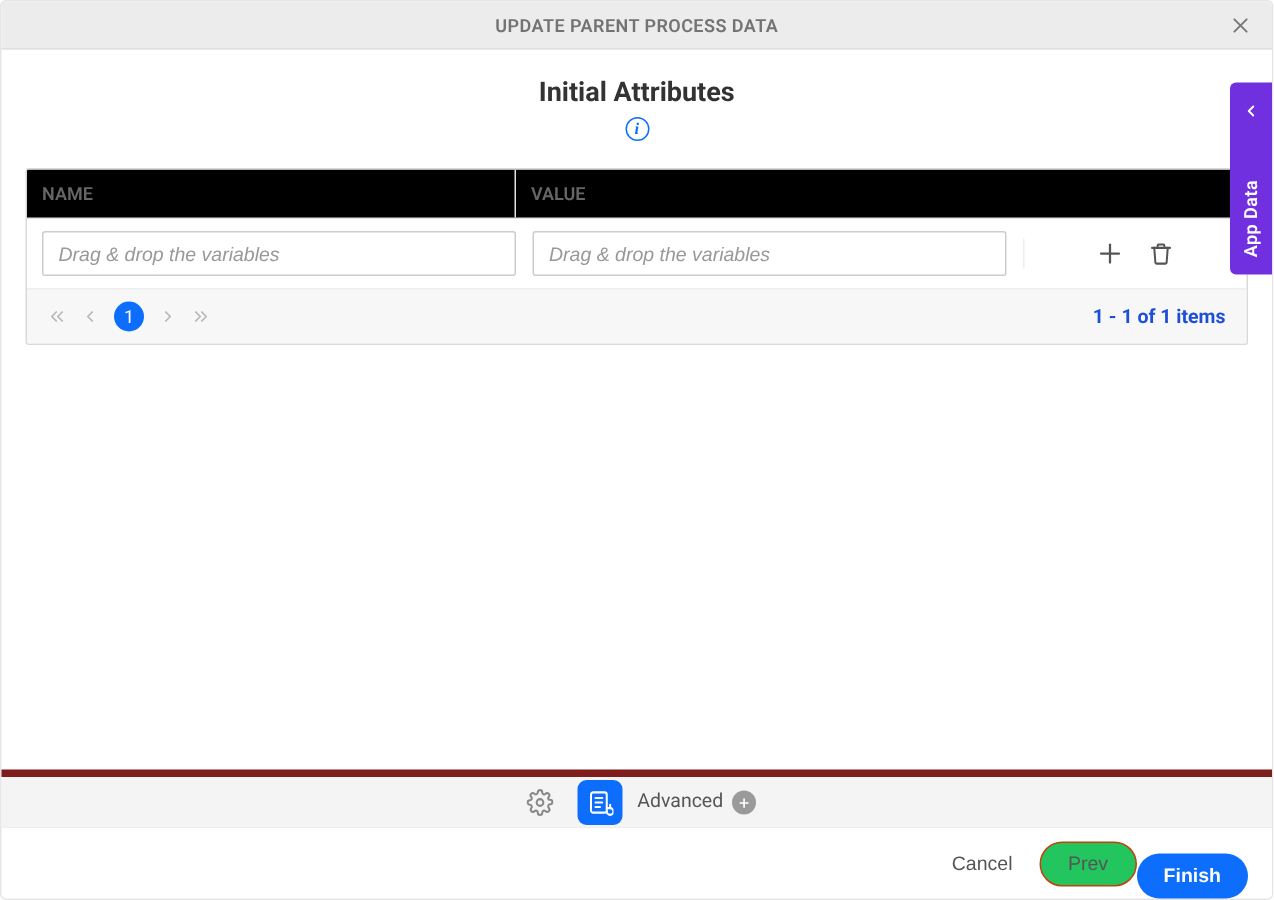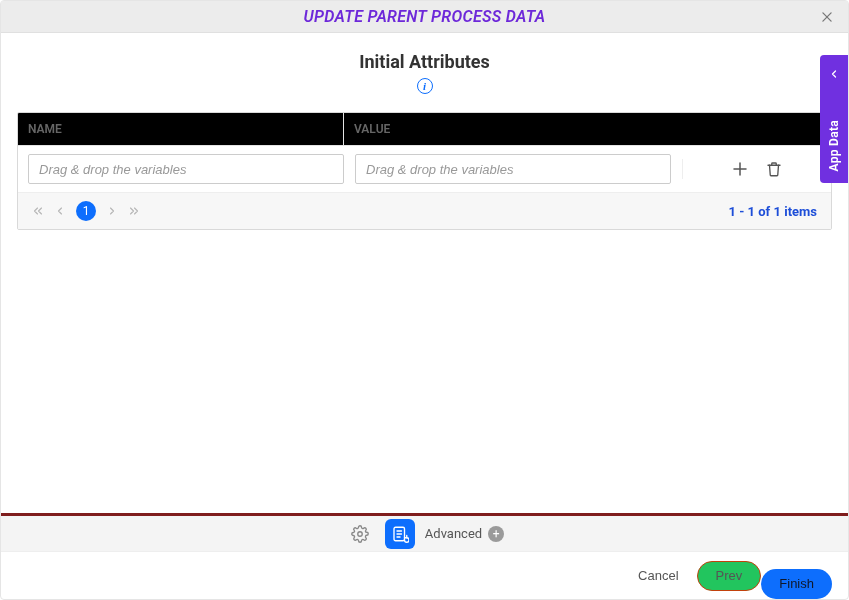--- a/index.html
+++ b/index.html
@@ -1,19 +1,19 @@
 <!DOCTYPE html>
 <html><head>
 <meta charset="utf-8">
 <style>
   * { box-sizing: border-box; margin: 0; padding: 0; }
   html, body { width: 849px; height: 600px; font-family: -apple-system, BlinkMacSystemFont, "Segoe UI", Roboto, Arial, sans-serif; background: #fff; overflow: hidden; }
   .dialog { width: 849px; height: 600px; border: 1px solid #e5e5e5; border-radius: 4px; position: relative; display: flex; flex-direction: column; background:#fff;}
   .header { height: 32px; background: #ececec; border-bottom:1px solid #e0e0e0; display: flex; align-items: center; justify-content: center; position: relative; }
-  .header-title { font-size: 16px; font-weight: 600; letter-spacing: 0.3px; color: #6d28d9; font-style: italic; }
+  .header-title { font-size: 12px; font-weight: 600; letter-spacing: 0.3px; color: #737373; }
   .close-btn { position: absolute; right: 10px; top: 50%; transform: translateY(-50%); width: 22px; height: 22px; cursor: pointer; display:flex; align-items:center; justify-content:center; color:#777; }
   .close-btn svg { width:14px; height:14px; }
   .body { flex: 1; overflow-y: auto; padding: 18px 16px 0 16px; }
   .section-title-row { display: flex; align-items: center; gap: 6px; margin-bottom: 18px; flex-direction: column; }
   .section-title { font-size: 18px; font-weight: 700; color: #333; }
   .info-icon { width:16px; height:16px; display:inline-flex; align-items:center; justify-content:center; color:#0d6efd; border:1.5px solid #0d6efd; border-radius:50%; font-size:11px; font-weight:700; font-style:italic; font-family:Georgia, serif;}
   .table { border:1px solid #d9d9d9; border-radius: 2px; overflow:hidden;}
   .thead { display:flex; background:#000000; border-bottom:1px solid #e4e4e4; }
   .th { font-size:12px; font-weight:600; color:#666; padding:9px 10px; }
   .th.name { width:326px; border-right:1px solid #e4e4e4;}
@@ -30,32 +30,32 @@
   .pager { display:flex; align-items:center; justify-content:space-between; padding:8px 14px; border-top:1px solid #eee; background:#f7f7f7;}
   .pager-left { display:flex; align-items:center; gap:10px;}
   .pager-arrow { color:#b5b5b5; cursor:pointer; font-size:14px; display:flex;}
   .pager-num { width:20px; height:20px; border-radius:50%; background:#0d6efd; color:#fff; font-size:12px; display:flex; align-items:center; justify-content:center;}
   .pager-right { font-size:13px; color:#1d4ed8;font-weight:bold;}
   .pager-arrow svg{width:12px;height:12px;}
   .side-tab { position:absolute; right:0; top:54px; width:28px; height:128px; background:#7030e0; border-top-left-radius:4px; border-bottom-left-radius:4px; display:flex; flex-direction:column; align-items:center; justify-content:space-between; padding:10px 0 12px 0; cursor:pointer;}
   .side-tab .chev { color:#fff;}
   .side-tab .chev svg{width:12px;height:12px;}
   .side-tab .label { color:#fff; font-size:12px; font-weight:600; writing-mode: vertical-rl; transform: rotate(180deg); letter-spacing:0.3px;}
-  .toolbar { height:38px; background:#f4f4f4; border-top:3px solid #7f1d1d; display:flex; align-items:center; justify-content:center; gap:10px;}
+  .toolbar { height:38px; background:#f4f4f4; border-top:5px solid #7f1d1d; display:flex; align-items:center; justify-content:center; gap:10px;}
   .tb-icon { width:30px; height:30px; border-radius:6px; display:flex; align-items:center; justify-content:center; cursor:pointer;}
   .tb-icon.gear { color:#888;}
   .tb-icon.reset { background:#0d6efd; color:#fff;}
   .tb-icon svg{width:18px;height:18px;}
   .adv-label { display:flex; align-items:center; gap:6px; color:#555; font-size:13px; cursor:pointer;}
   .adv-label .plus-circ { width:16px; height:16px; border-radius:50%; background:#9a9a9a; color:#fff; display:inline-flex; align-items:center; justify-content:center; font-size:12px; line-height:1;}
   .footer { height:48px; border-top:1px solid #eee; display:flex; align-items:center; justify-content:flex-end; padding:0 16px;}
   .btn { height:30px; padding:0 18px; border-radius:15px; font-size:13px; cursor:pointer; display:flex; align-items:center;}
   .btn-link { background:transparent; border:none; color:#555;}
   .btn-outline { background:#22c55e; border:1px solid #c2410c; color:#555;text-align:center;}
-  .btn-primary { background:#0d6efd; border:none; color:#0f172a; font-weight:400;margin-top:16px;}
+  .btn-primary { background:#0d6efd; border:none; color:#ffffff; font-weight:700;margin-top:16px;}
 </style>
 </head>
 <body>
 
 <div class="dialog">
 
   <div class="header">
     <div class="header-title">UPDATE PARENT PROCESS DATA</div>
     <div class="close-btn">
       <svg viewBox="0 0 24 24" fill="none" stroke="currentColor" stroke-width="2.2" stroke-linecap="round">

